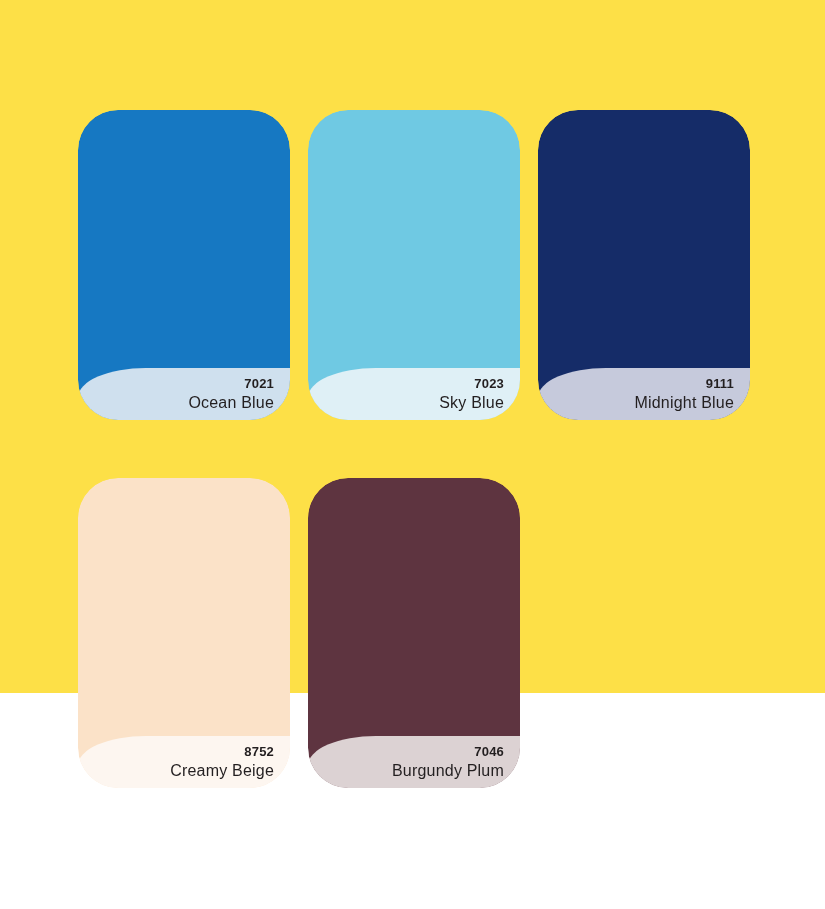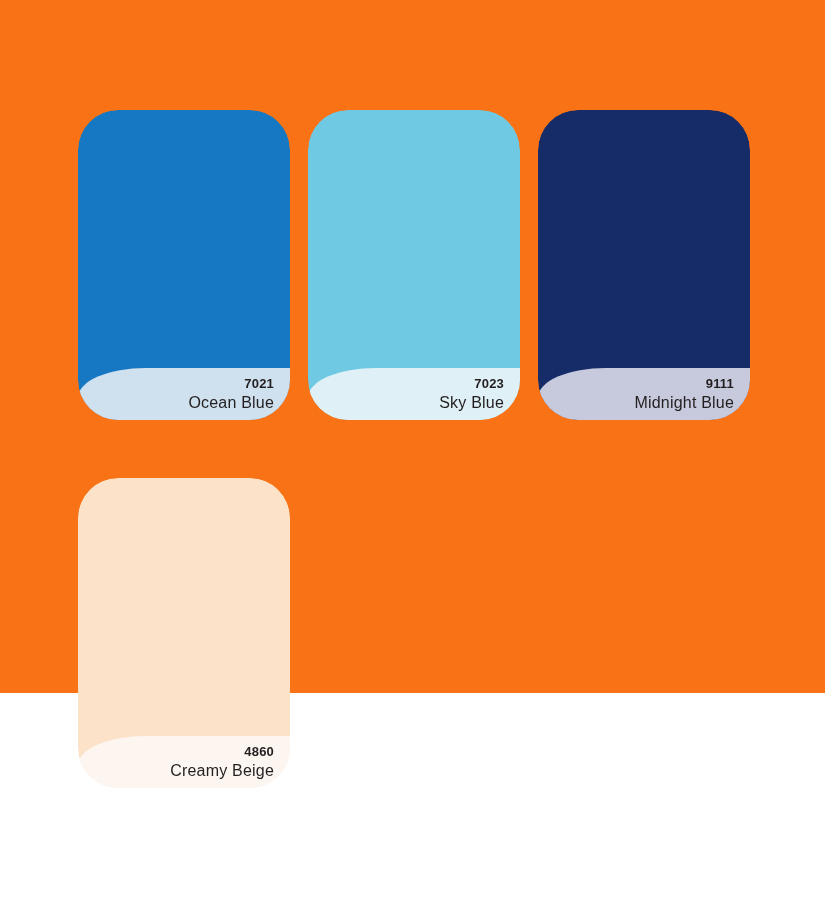--- a/index.html
+++ b/index.html
@@ -11,21 +11,21 @@
     height: 909px;
     background: #ffffff;
     font-family: "Liberation Sans", sans-serif;
     overflow: hidden;
   }
 
   #palette-board {
     position: relative;
     width: 825px;
     height: 693px;
-    background: #f97316;
+    background: #fde047;
   }
 
   .swatch-grid {
     position: absolute;
     left: 78px;
     top: 110px;
     width: 672px;
     display: grid;
     grid-template-columns: 212px 212px 212px;
     grid-template-rows: 310px 310px;
@@ -118,21 +118,29 @@
       <div class="swatch-labels">
         <span class="swatch-code" style="color: rgb(35, 31, 32);">9111</span>
         <span class="swatch-name" style="color: rgb(35, 31, 32); padding-left: 41px;">Midnight Blue</span>
       </div>
     </div>
 
     <div class="swatch-card">
       <div class="swatch-color" style="background-color: rgb(251, 226, 200);"></div>
       <div class="swatch-peel" style="background-color: rgb(253, 246, 240);"></div>
       <div class="swatch-labels">
-        <span class="swatch-code" style="color: rgb(35, 31, 32);">4860</span>
+        <span class="swatch-code" style="color: rgb(35, 31, 32);">8752</span>
         <span class="swatch-name" style="color: rgb(35, 31, 32);">Creamy Beige</span>
       </div>
     </div>
 
+    <div class="swatch-card">
+      <div class="swatch-color" style="background-color: rgb(94, 52, 64);"></div>
+      <div class="swatch-peel" style="background-color: rgb(220, 210, 211);"></div>
+      <div class="swatch-labels">
+        <span class="swatch-code" style="color: rgb(35, 31, 32);">7046</span>
+        <span class="swatch-name" style="color: rgb(35, 31, 32);">Burgundy Plum</span>
+      </div>
+    </div>
 
 
   </div>
 </div>
 
 </body></html>

